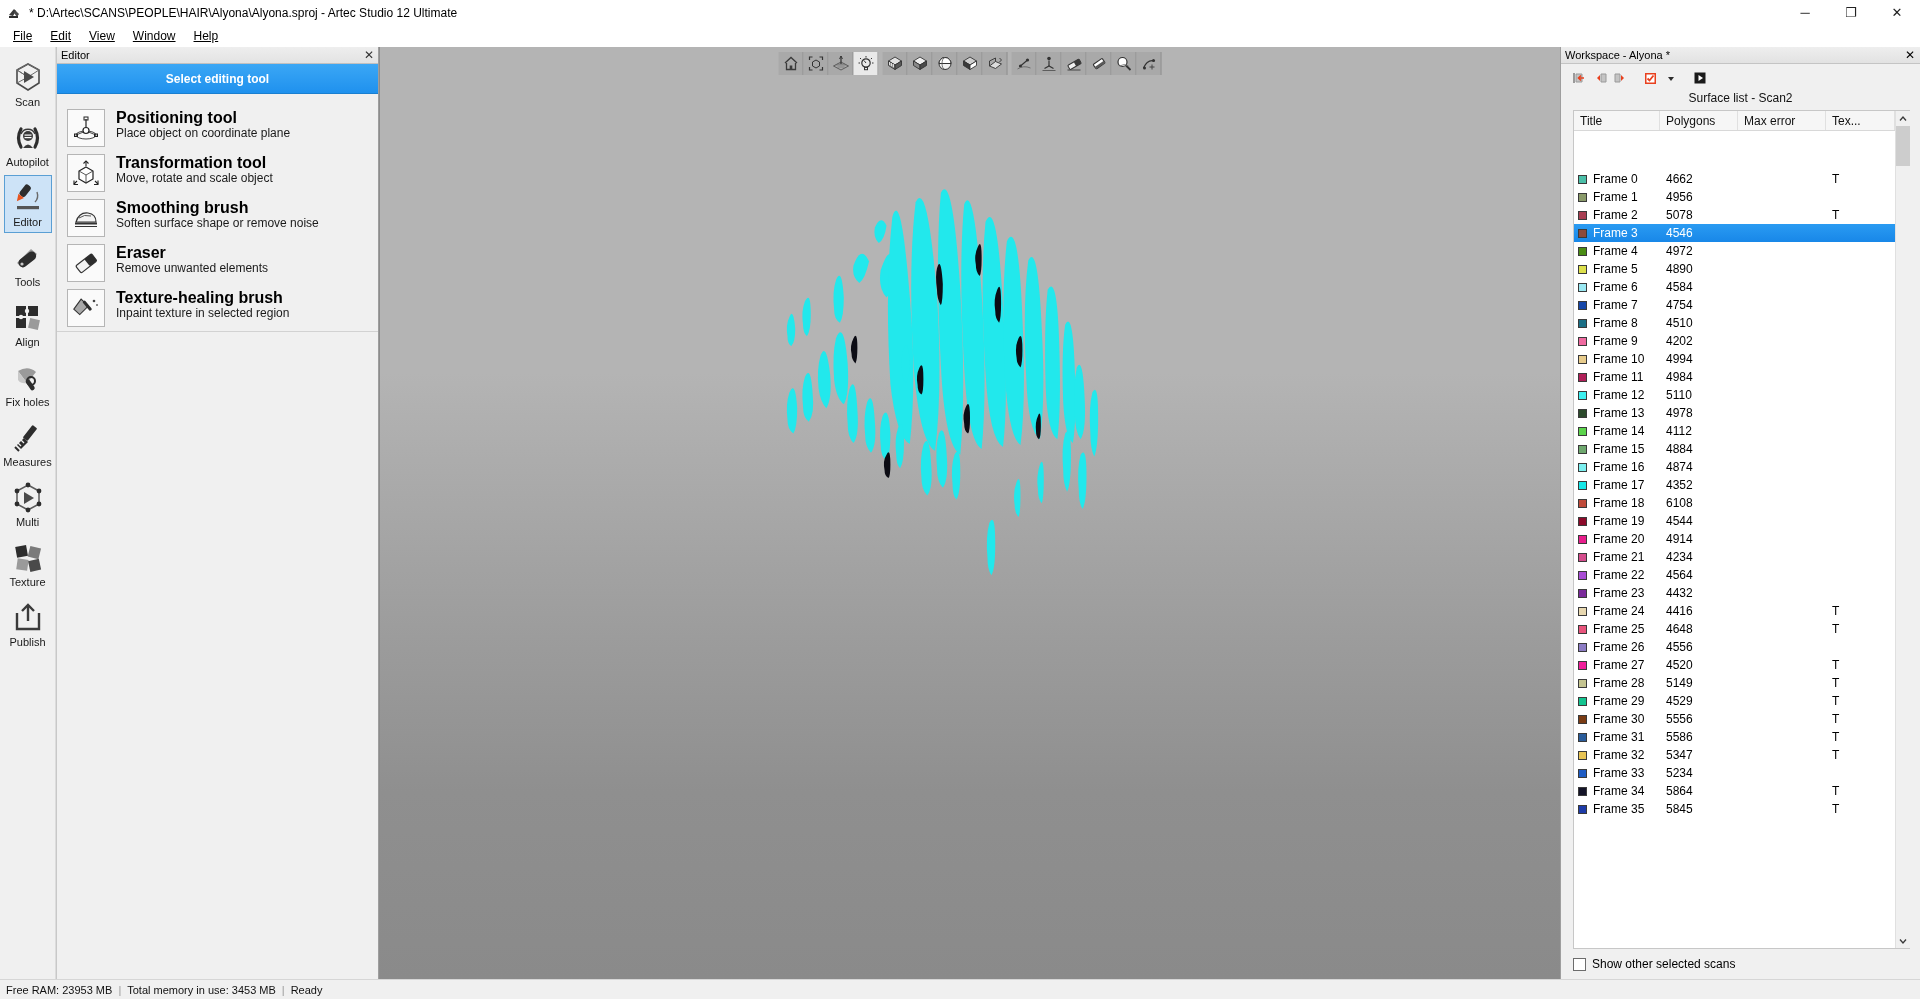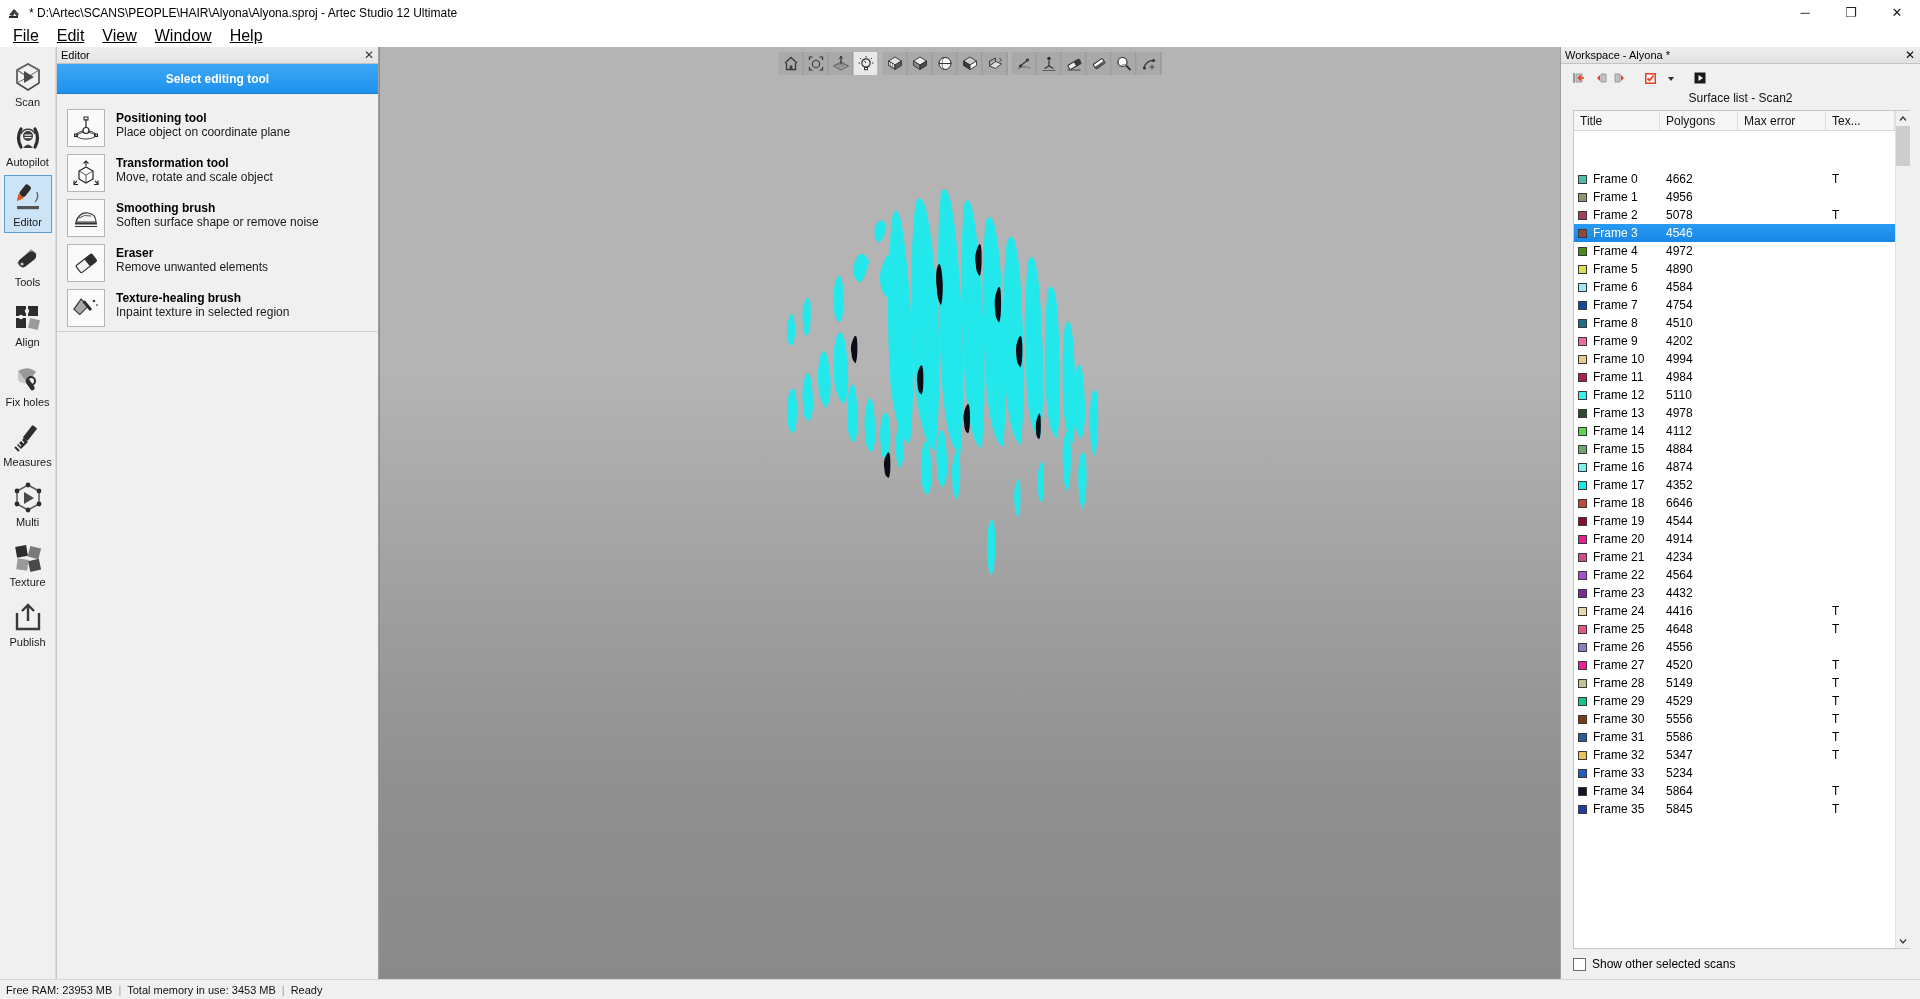--- a/index.html
+++ b/index.html
@@ -22,21 +22,21 @@
   .titlebar .title-text { font-size: 12px; color: #000; white-space: nowrap; }
   .win-buttons { position: absolute; right: 0; top: 0; height: 25px; display: flex; }
   .win-btn {
     width: 46px; height: 25px; display: flex; align-items: center; justify-content: center;
     font-size: 13px; color: #222; line-height: 1;
   }
 
   
   .menubar {
     height: 22px; background: #ffffff; display: flex; align-items: center;
-    padding-left: 4px; flex: 0 0 22px; font-size: 16px;
+    padding-left: 4px; flex: 0 0 22px; font-size: 12px;
   }
   .menu-item { padding: 2px 9px; cursor: default; }
   .menu-item u { text-decoration: underline; }
 
   
   .body-row { flex: 1 1 auto; display: flex; position: relative; min-height: 0; background: #f0f0f0; }
 
   
   .rail {
     width: 56px; flex: 0 0 56px; background: #f0f0f0; display: flex;
@@ -71,21 +71,21 @@
     display: flex; align-items: center; justify-content: center;
     border-bottom: 1px solid #1a7fd0;
   }
   .tools-area { background: #f0f0f0; padding-top: 12px; flex: 0 0 auto; border-bottom: 1px solid #d2d2d2; }
   .tool-row { display: flex; align-items: flex-start; padding: 3px 0 4px 10px; cursor: default; }
   .tool-icon-box {
     width: 38px; height: 38px; flex: 0 0 38px; border: 1px solid #b5b5b5; background: #fafafa;
     display: flex; align-items: center; justify-content: center; margin-right: 11px;
   }
   .tool-texts { padding-top: 2px; }
-  .tool-title { font-weight: bold; font-size: 12px; color: #000; line-height: 14px; }
+  .tool-title { font-weight: bold; font-size: 16px; color: #000; line-height: 14px; }
   .tool-desc { font-size: 12px; color: #1a1a1a; line-height: 15px; margin-top: 1px; }
   .editor-rest { flex: 1 1 auto; background: #f0f0f0; }
 
   
   .viewport-wrap { flex: 1 1 auto; position: relative; min-width: 0; background: #b8b8b8; border-left: 1px solid #8c8c8c;}
   .viewport {
     position: absolute; inset: 0;
     background: linear-gradient(180deg,#b4b4b4 0%, #b4b4b4 35%, #9d9d9d 62%, #8f8f8f 80%, #8a8a8a 100%);
     overflow: hidden;
   }
@@ -812,21 +812,21 @@
                 </div>
                 <div class="cell c-poly">4352</div>
                 <div class="cell c-err"></div>
                 <div class="cell c-tex"></div>
               </div>
               <div class="grow">
                 <div class="cell c-title">
                   <span class="swatch" style="background: rgb(191, 74, 58);"></span>
                   <span>Frame 18</span>
                 </div>
-                <div class="cell c-poly">6646</div>
+                <div class="cell c-poly">6108</div>
                 <div class="cell c-err"></div>
                 <div class="cell c-tex"></div>
               </div>
               <div class="grow">
                 <div class="cell c-title">
                   <span class="swatch" style="background: rgb(140, 10, 42);"></span>
                   <span>Frame 19</span>
                 </div>
                 <div class="cell c-poly">4544</div>
                 <div class="cell c-err"></div>

